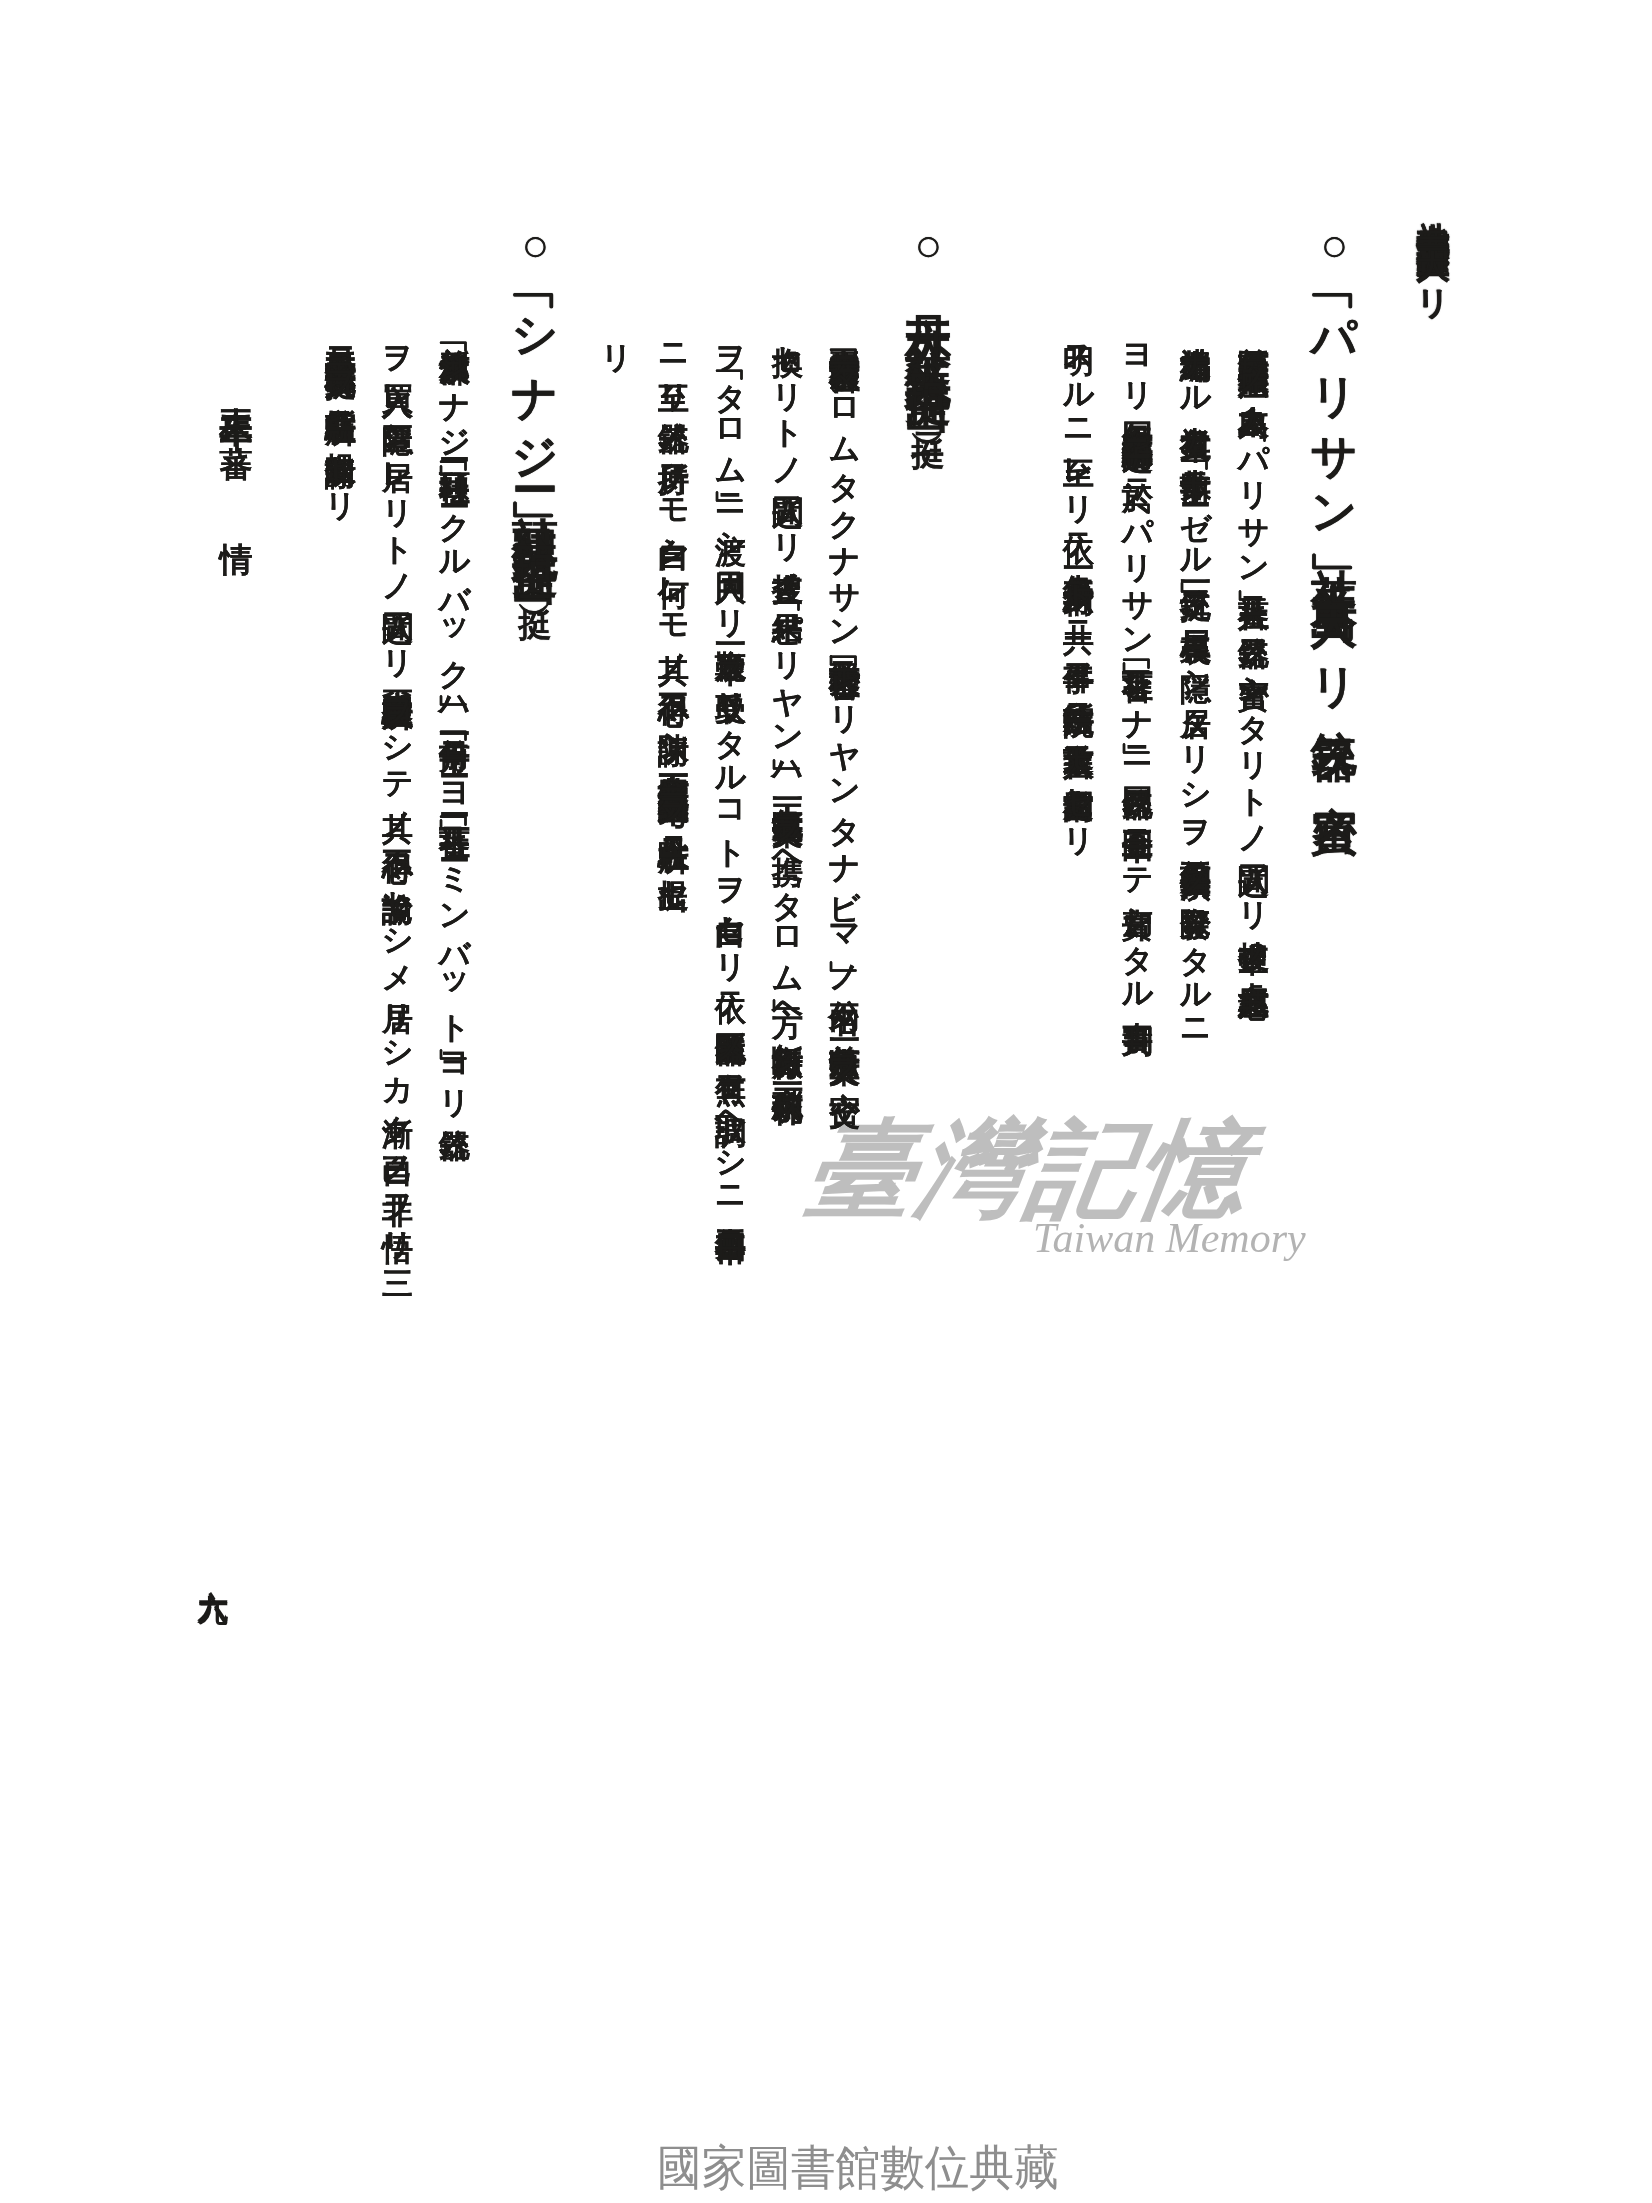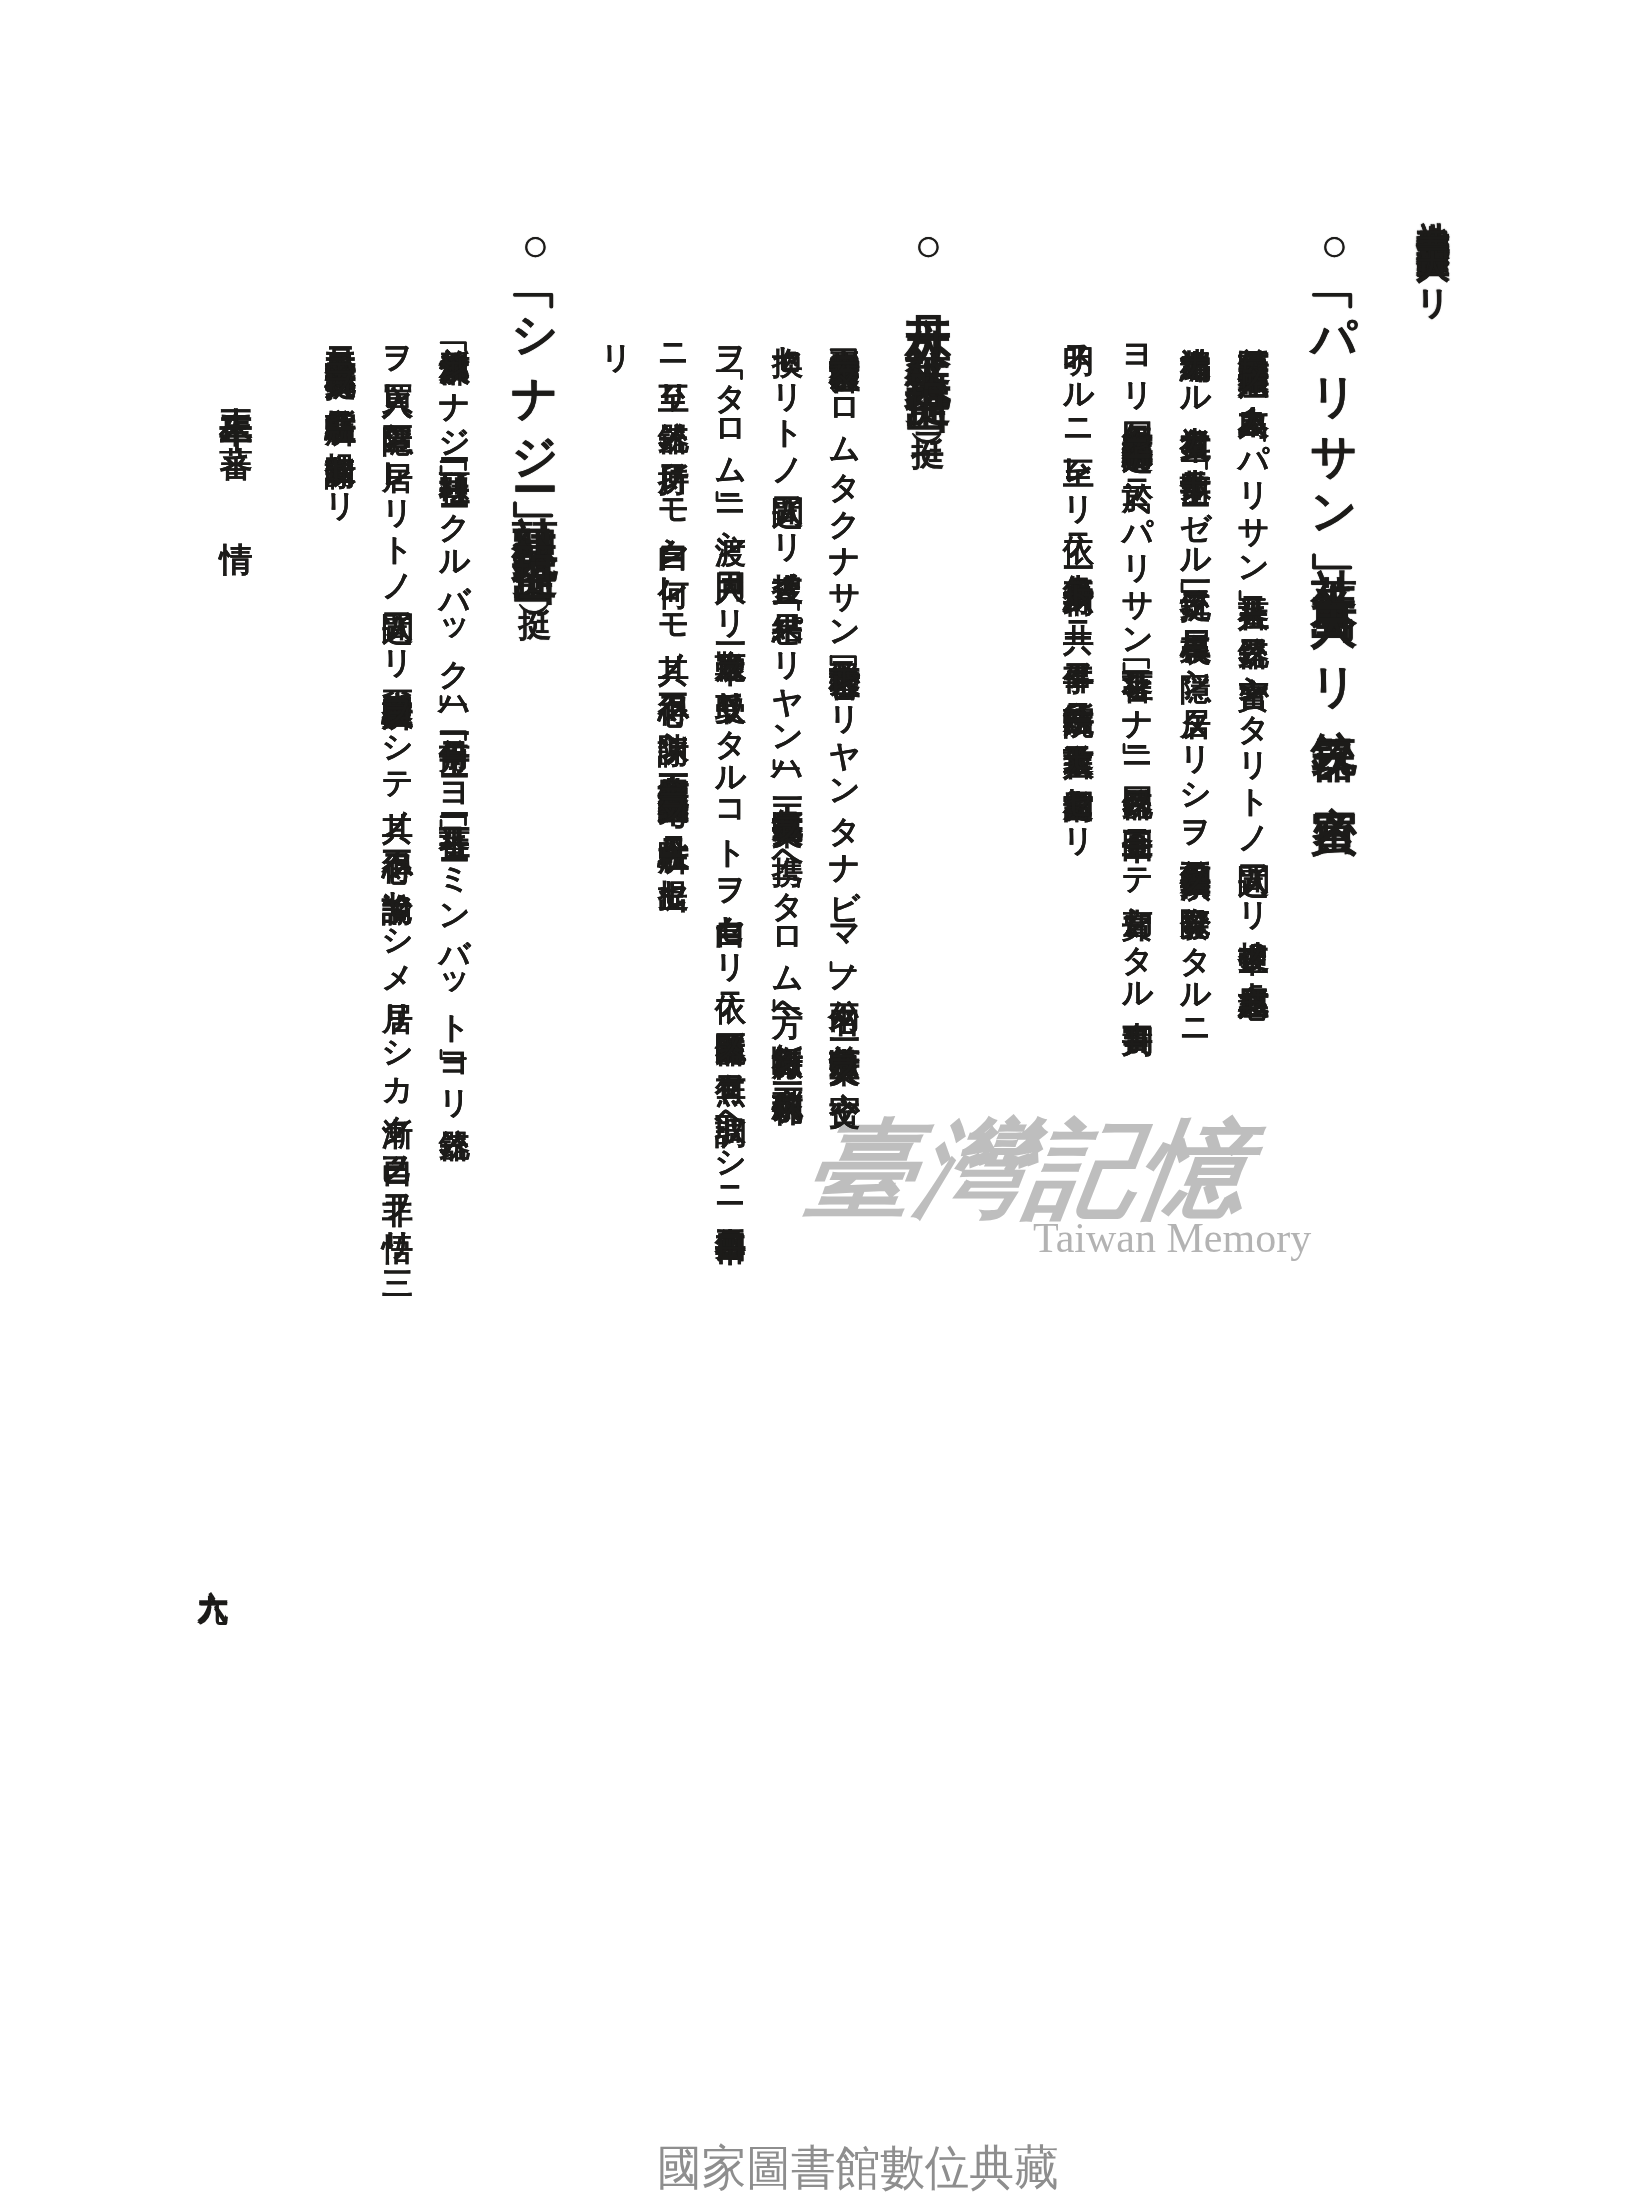--- a/index.html
+++ b/index.html
@@ -65,20 +65,21 @@
     color:#979797;
     opacity:0.62;
     transform:skewX(-8deg);
     z-index:1;
     white-space:nowrap;
   }
   .watermark-latin{
     position:absolute;
     left:1033px;top:1214px;
     font-size:42px;
+    font-style:italic;
     color:#9a9a9a;
     opacity:0.75;
     z-index:1;
     white-space:nowrap;
     font-family:"Liberation Serif","DejaVu Serif",serif;
   }
   .footer-mark{
     position:absolute;
     left:657px;top:2136px;
     font-size:48px;

